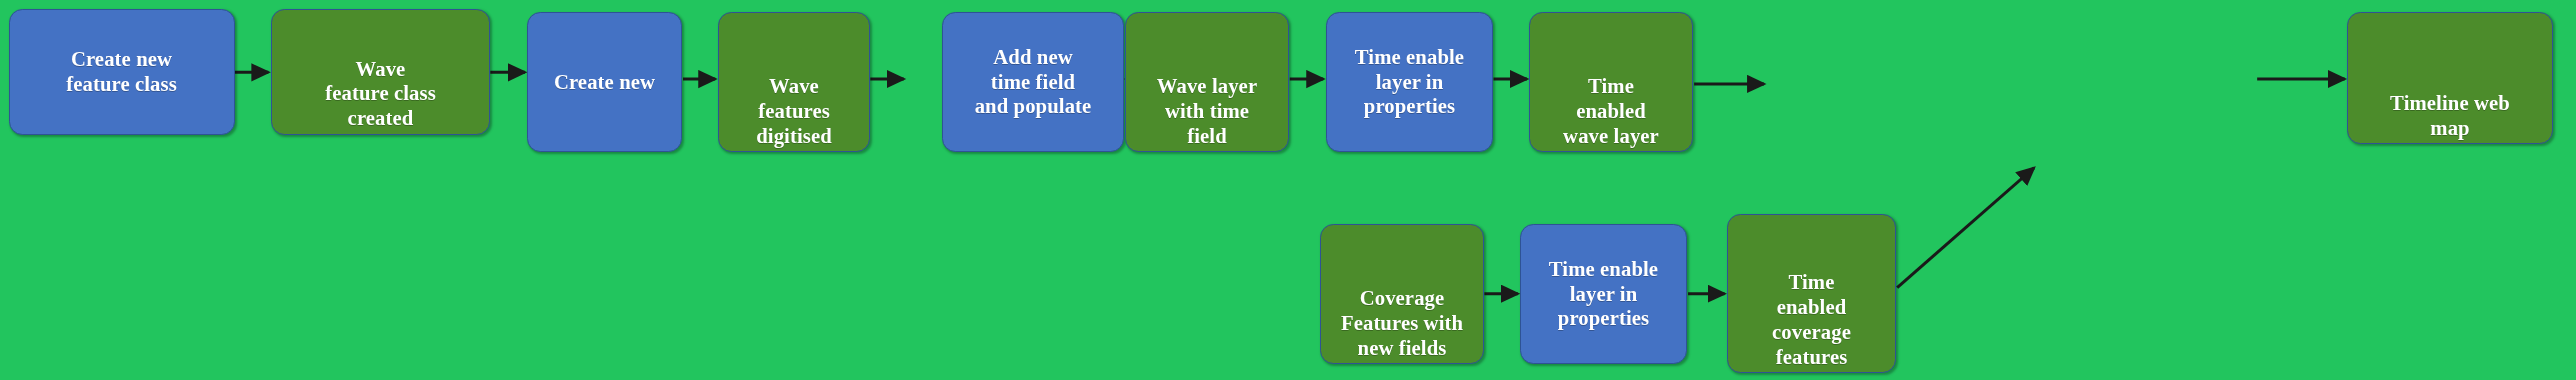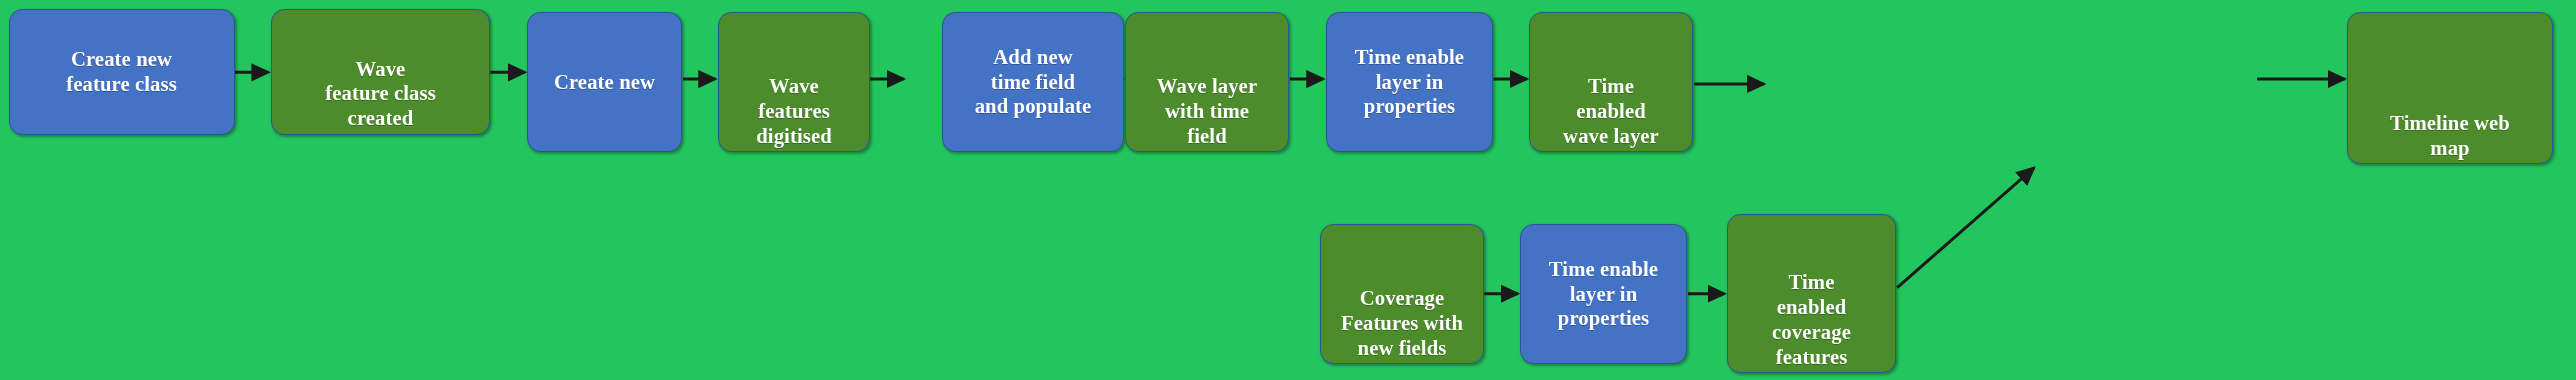--- a/index.html
+++ b/index.html
@@ -107,21 +107,21 @@
     <div class="node blue" style="left: 1326px; top: 12px; width: 167px; height: 140px; background: rgb(68, 114, 196);">
       <span class="label">Time enable
 layer in
 properties</span>
     </div>
     <div class="node green" style="left: 1529px; top: 12px; width: 164px; height: 140px; background: rgb(76, 140, 43);">
       <span class="label">Time
 enabled
 wave layer</span>
     </div>
-    <div class="node green" style="left: 2347px; top: 12px; width: 206px; height: 152px; background: rgb(76, 140, 43);">
+    <div class="node green" style="left: 2347px; top: 12px; width: 206px; height: 132px; background: rgb(76, 140, 43);">
       <span class="label">Timeline web
 map</span>
     </div>
     <div class="node green" style="left: 1320px; top: 224px; width: 164px; height: 140px; background: rgb(76, 140, 43);">
       <span class="label">Coverage
 Features with
 new fields</span>
     </div>
     <div class="node blue" style="left: 1520px; top: 224px; width: 167px; height: 140px; background: rgb(68, 114, 196);">
       <span class="label">Time enable

